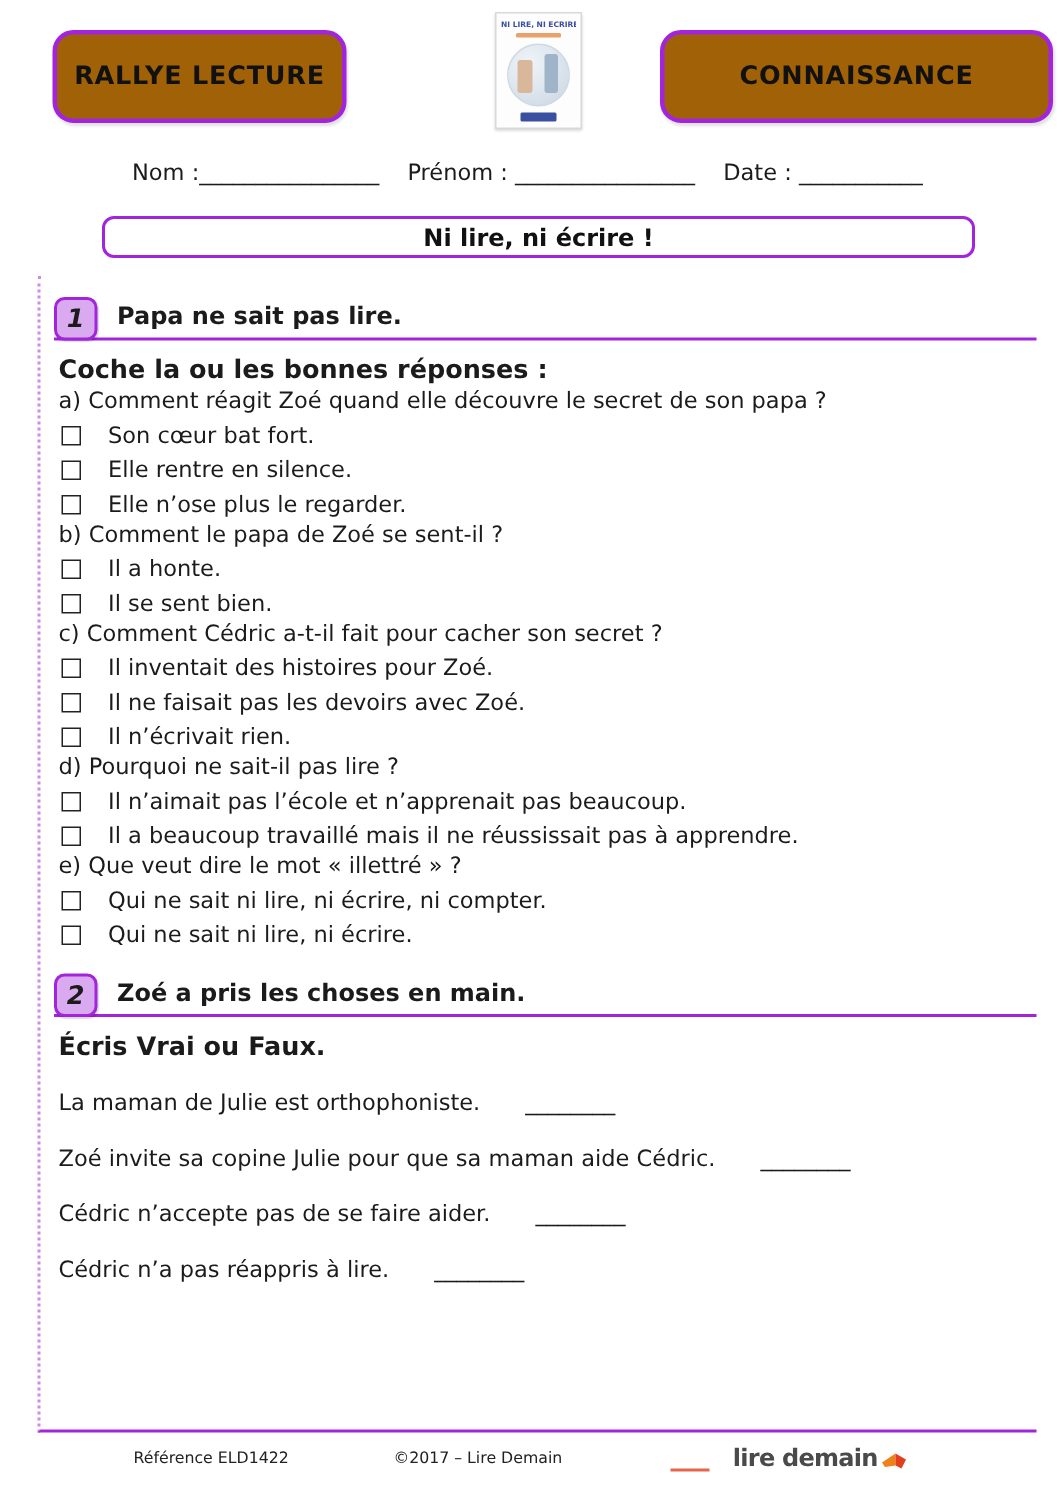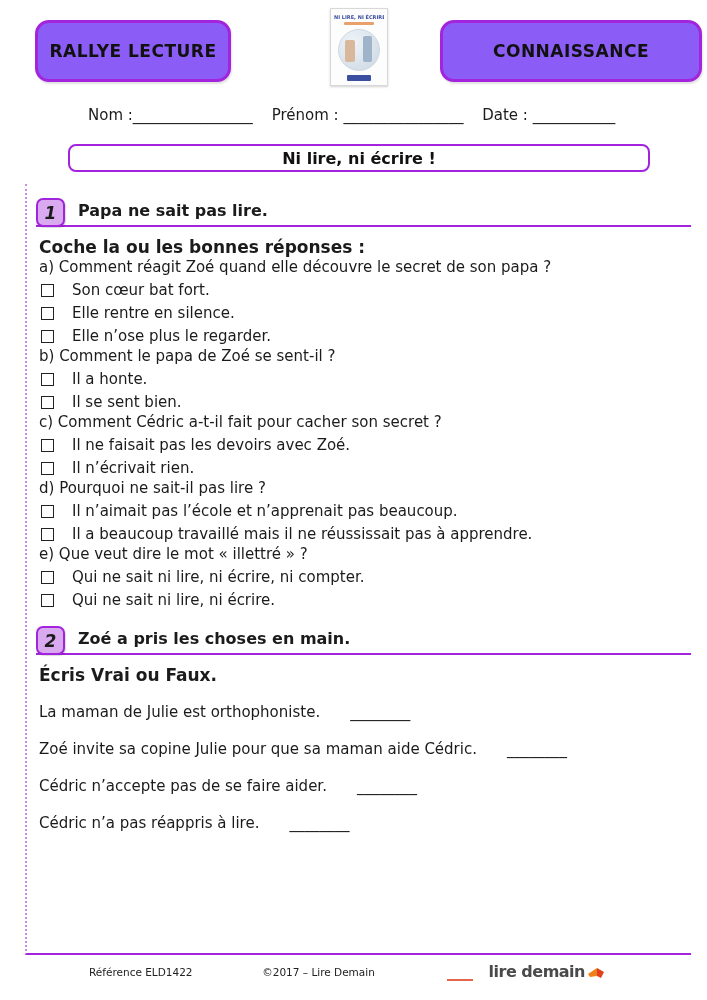--- a/index.html
+++ b/index.html
@@ -10,21 +10,21 @@
     font-family:"DejaVu Sans","Liberation Sans",sans-serif;
     color:#1b1b1b;
     overflow:hidden;
   }
   
   .hdr-box{
     position:absolute;top:20px;height:56px;
     border:3px solid #a324dd;border-radius:14px;
     display:flex;align-items:center;justify-content:center;
     font-weight:bold;font-size:17px;letter-spacing:.5px;color:#111;
-    background:#8b5cf6;box-shadow:1px 2px 2px rgba(0,0,0,.12);
+    background:#a16207;box-shadow:1px 2px 2px rgba(0,0,0,.12);
   }
   .hdr-left{left:35px;width:190px;}
   .hdr-right{left:440px;width:256px;}
   .book{
     position:absolute;left:330px;top:8px;width:56px;height:76px;
     background:#fdfdfd;border:1px solid #d8d8d8;box-shadow:0 1px 2px rgba(0,0,0,.18);
     display:flex;flex-direction:column;align-items:center;
   }
   .book-title{
     margin-top:5px;font-size:5px;font-weight:bold;color:#3b4fa0;
@@ -88,21 +88,21 @@
   .statement{font-size:15px;margin:17px 0 0 3px;line-height:20px;white-space:nowrap;}
   .statement .blank{margin-left:8px;margin-top:35px;}
   .statement:nth-of-type(n+2) .blank{margin-left:30px;}
   
   .footer{
     position:absolute;top:962px;left:25px;width:666px;
     display:flex;align-items:flex-start;justify-content:space-between;
     box-sizing:border-box;padding:4px 86px 0 64px;
     font-size:10.5px;color:#222;
   }
-  .logo{display:flex;align-items:center;position:relative;margin-top:-4px;padding-left:44px;}
+  .logo{display:flex;align-items:flex-end;position:relative;margin-top:-4px;padding-left:44px;}
   .logo-text{
     font-size:16px;font-weight:bold;color:#4a4a4a;letter-spacing:-.5px;
   }
   .logo-icon{width:18px;height:16px;margin-left:2px;}
   .logo-sub{position:absolute;left:2px;top:17px;width:26px;height:2px;background:#e0401e;opacity:.8;}
 </style>
 </head>
 <body>
 
 <div class="page">
@@ -158,20 +158,24 @@
         <span class="opt-label">Il a honte.</span>
       </div>
       <div class="opt">
         <span class="cb"></span>
         <span class="opt-label">Il se sent bien.</span>
       </div>
     </div>
 
     <div class="q">
       <p class="prompt">c) Comment Cédric a-t-il fait pour cacher son secret ?</p>
+      <div class="opt">
+        <span class="cb"></span>
+        <span class="opt-label">Il inventait des histoires pour Zoé.</span>
+      </div>
       <div class="opt">
         <span class="cb"></span>
         <span class="opt-label">Il ne faisait pas les devoirs avec Zoé.</span>
       </div>
       <div class="opt">
         <span class="cb"></span>
         <span class="opt-label">Il n’écrivait rien.</span>
       </div>
     </div>
 

